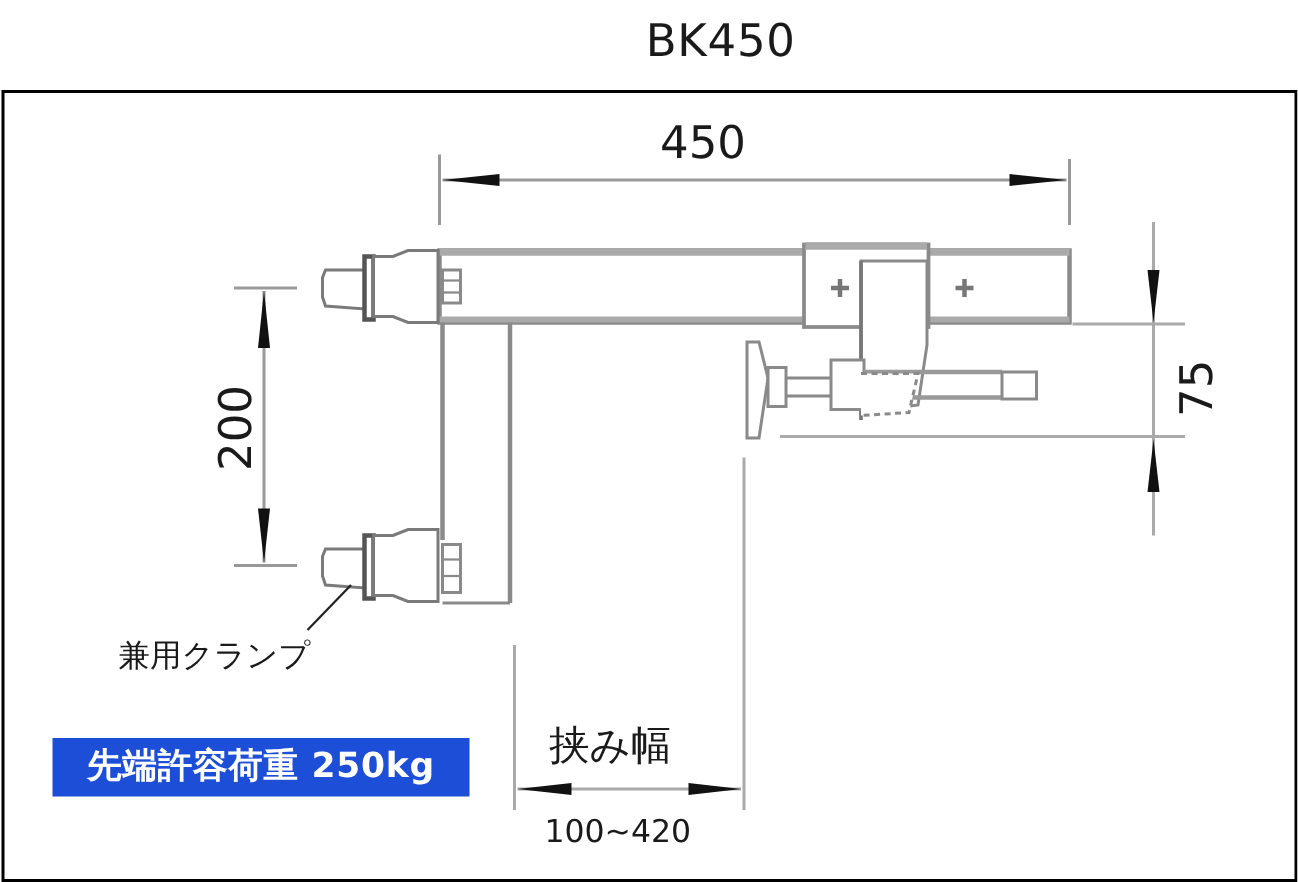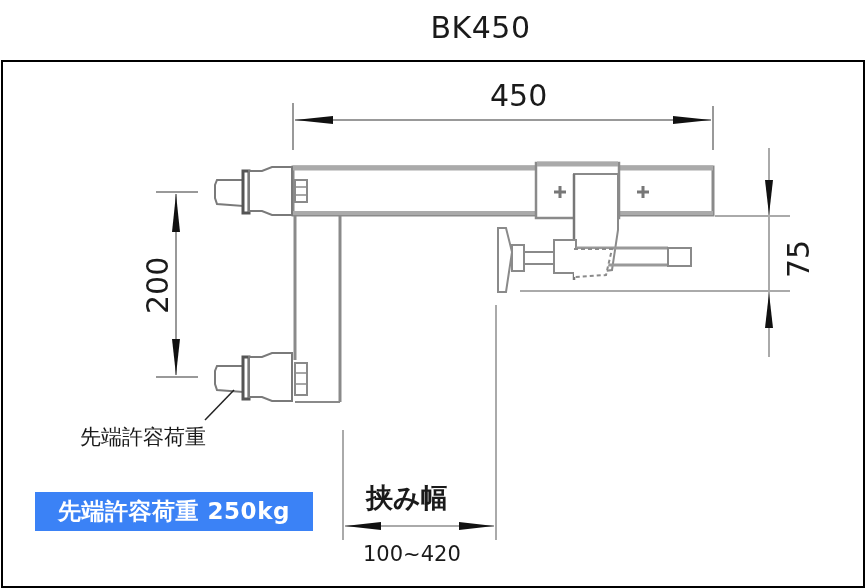--- a/index.html
+++ b/index.html
@@ -4,29 +4,29 @@
   <style>
     html, body { margin: 0; padding: 0; background: #ffffff; }
     body { width: 865px; height: 588px; position: relative; overflow: hidden;
            font-family: "DejaVu Sans", "Liberation Sans", sans-serif; }
     .title { position: absolute; left: 0; top: 10px; width: 865px; text-align: center;
              font-size: 30px; color: #1a1a1a; letter-spacing: 0.5px; margin-left: 48px; }
     .frame { position: absolute; left: 1px; top: 60px; width: 860px; height: 524px;
              border: 2px solid #000; }
     svg.drawing { position: absolute; left: 0; top: 0; }
     .dim-label { position: absolute; color: #1a1a1a; font-size: 30px; line-height: 1; }
-    .dim-450 { left: 490px; top: 81px; }
+    .dim-450 { left: 440px; top: 81px; }
     .dim-200 { left: 140px; top: 282px; transform: rotate(-90deg); transform-origin: left top; }
     .dim-75 { left: 782px; top: 277px; transform: rotate(-90deg); transform-origin: left top; }
-    .jaw-label { left: 366px; top: 484px; font-size: 27px; font-weight: bold; }
+    .jaw-label { left: 366px; top: 484px; font-size: 27px; }
     .jaw-range { left: 363px; top: 544px; font-size: 21px; }
     .clamp-note { position: absolute; left: 70px; top: 423px; font-size: 21px; color: #1a1a1a;
                   line-height: 28px; text-align: center; width: 146px; }
     .load-badge { position: absolute; left: 35px; top: 492px; width: 278px; height: 39px;
-                  background: #3b82f6; color: #ffffff; font-size: 23px; font-weight: bold;
+                  background: #1d4ed8; color: #ffffff; font-size: 23px; font-weight: bold;
                   line-height: 39px; text-align: center; letter-spacing: 0.5px; }
   </style>
 </head>
 <body>
 
 <div class="title">BK450</div>
 
 <div class="frame"></div>
 
 <svg class="drawing" width="865" height="588" viewBox="0 0 865 588">
@@ -123,16 +123,16 @@
   </g>
 </svg>
 
 <div class="dim-label dim-450">450</div>
 <div class="dim-label dim-200" style="top:314px;left:143px;">200</div>
 <div class="dim-label dim-75" style="top:278px;left:784px;">75</div>
 <div class="dim-label jaw-label">挟み幅</div>
 <div class="dim-label jaw-range">100~420</div>
 
 <div class="clamp-note">
-  <div>先端許容荷重</div>
+  <div>兼用クランプ</div>
 </div>
 
 <div class="load-badge">先端許容荷重 250kg</div>
 
 </body></html>

